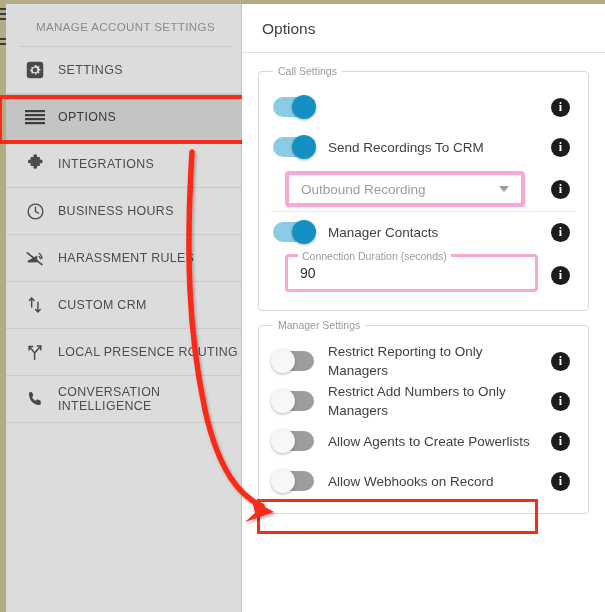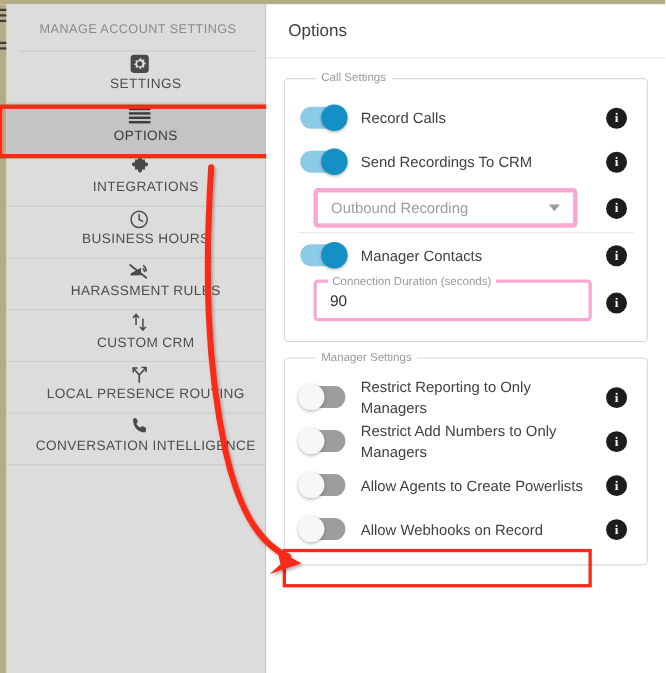--- a/index.html
+++ b/index.html
@@ -56,21 +56,20 @@
   }
   .nav-item {
     display: flex;
     align-items: center;
     height: 47px;
     padding-left: 18px;
     box-sizing: border-box;
     border-bottom: 1px solid #cbcbcb;
     margin: 0 0 0 0;
     position: relative;
-    flex-direction: column;
   }
   .nav-item.active {
     background: #c4c4c4;
   }
   .nav-ico {
     width: 22px;
     height: 22px;
     flex: 0 0 22px;
     margin-right: 12px;
     display: flex;
@@ -124,21 +123,21 @@
     border: 1px solid #d8d8d8;
     border-radius: 4px;
     margin: 0 0 8px 0;
     padding: 10px 12px 12px 12px;
     box-sizing: border-box;
   }
   fieldset.group legend {
     font-size: 10.5px;
     color: #9a9a9a;
     padding: 0 5px;
-    margin-left: 16px;
+    margin-left: 2px;
   }
 
   .row {
     display: flex;
     align-items: center;
     min-height: 40px;
     position: relative;
     padding-left: 2px;
   }
   .row-sep { border-top: 1px solid #e8e8e8; }
@@ -379,21 +378,20 @@
 
     <div class="main-body">
 
       <fieldset class="group">
         <legend>Call Settings</legend>
 
         <div class="row">
           <span class="toggle on">
             <span class="thumb"></span>
           </span>
-          <span class="row-label">Record Calls</span>
           <span class="info-icon">i</span>
         </div>
 
         <div class="row">
           <span class="toggle on">
             <span class="thumb"></span>
           </span>
           <span class="row-label">Send Recordings To CRM</span>
           <span class="info-icon">i</span>
         </div>

